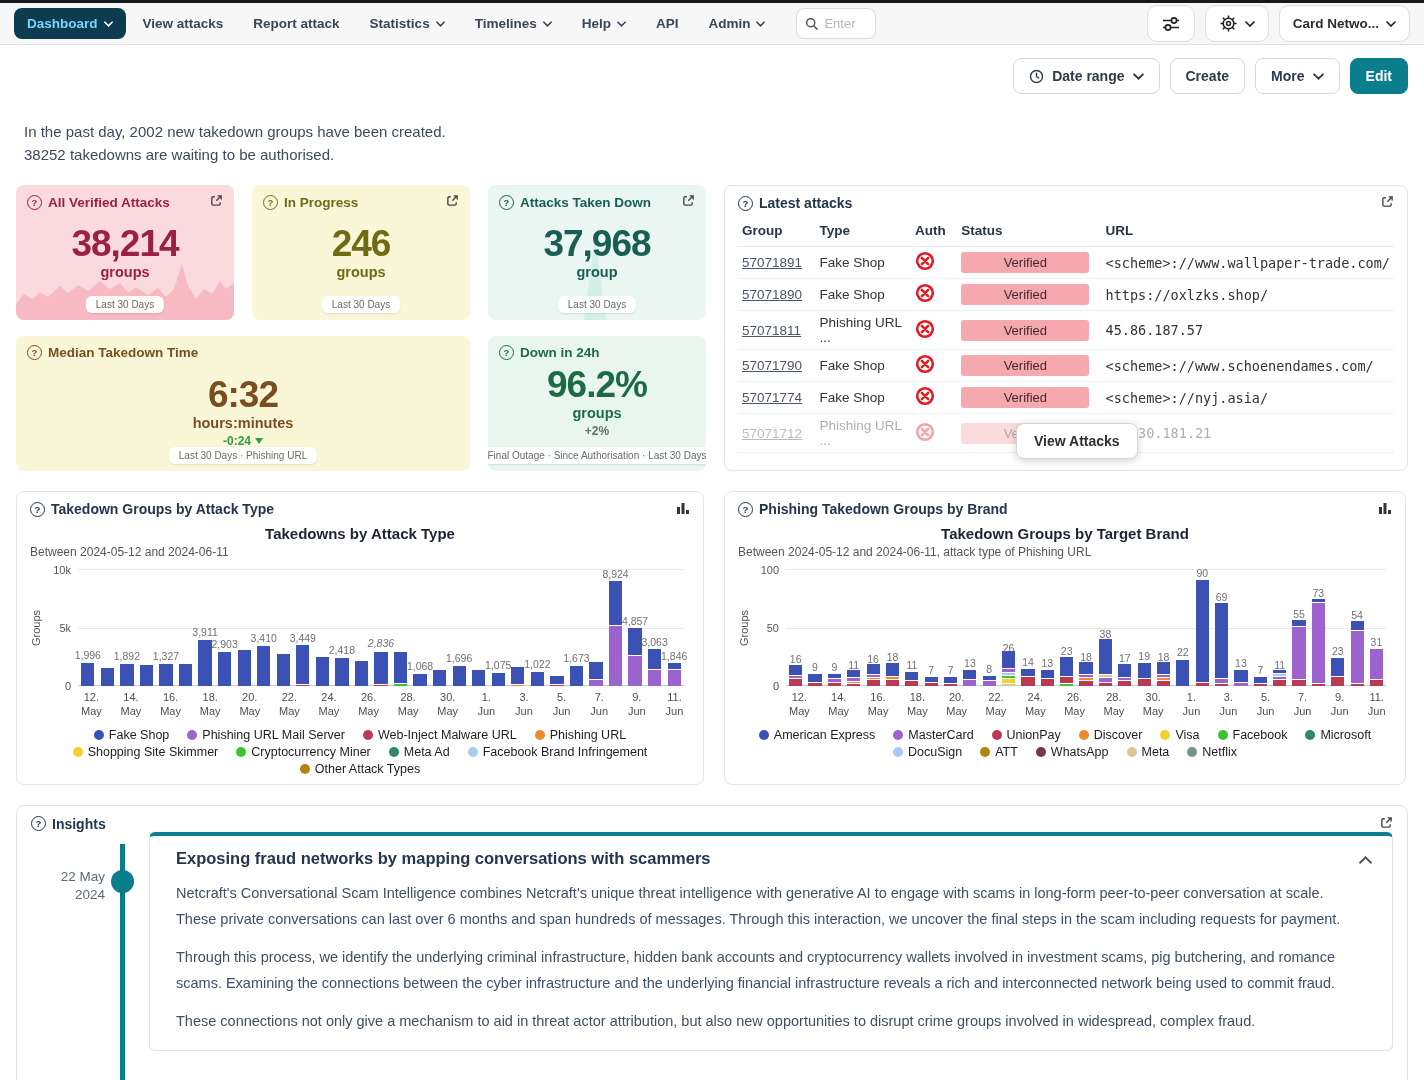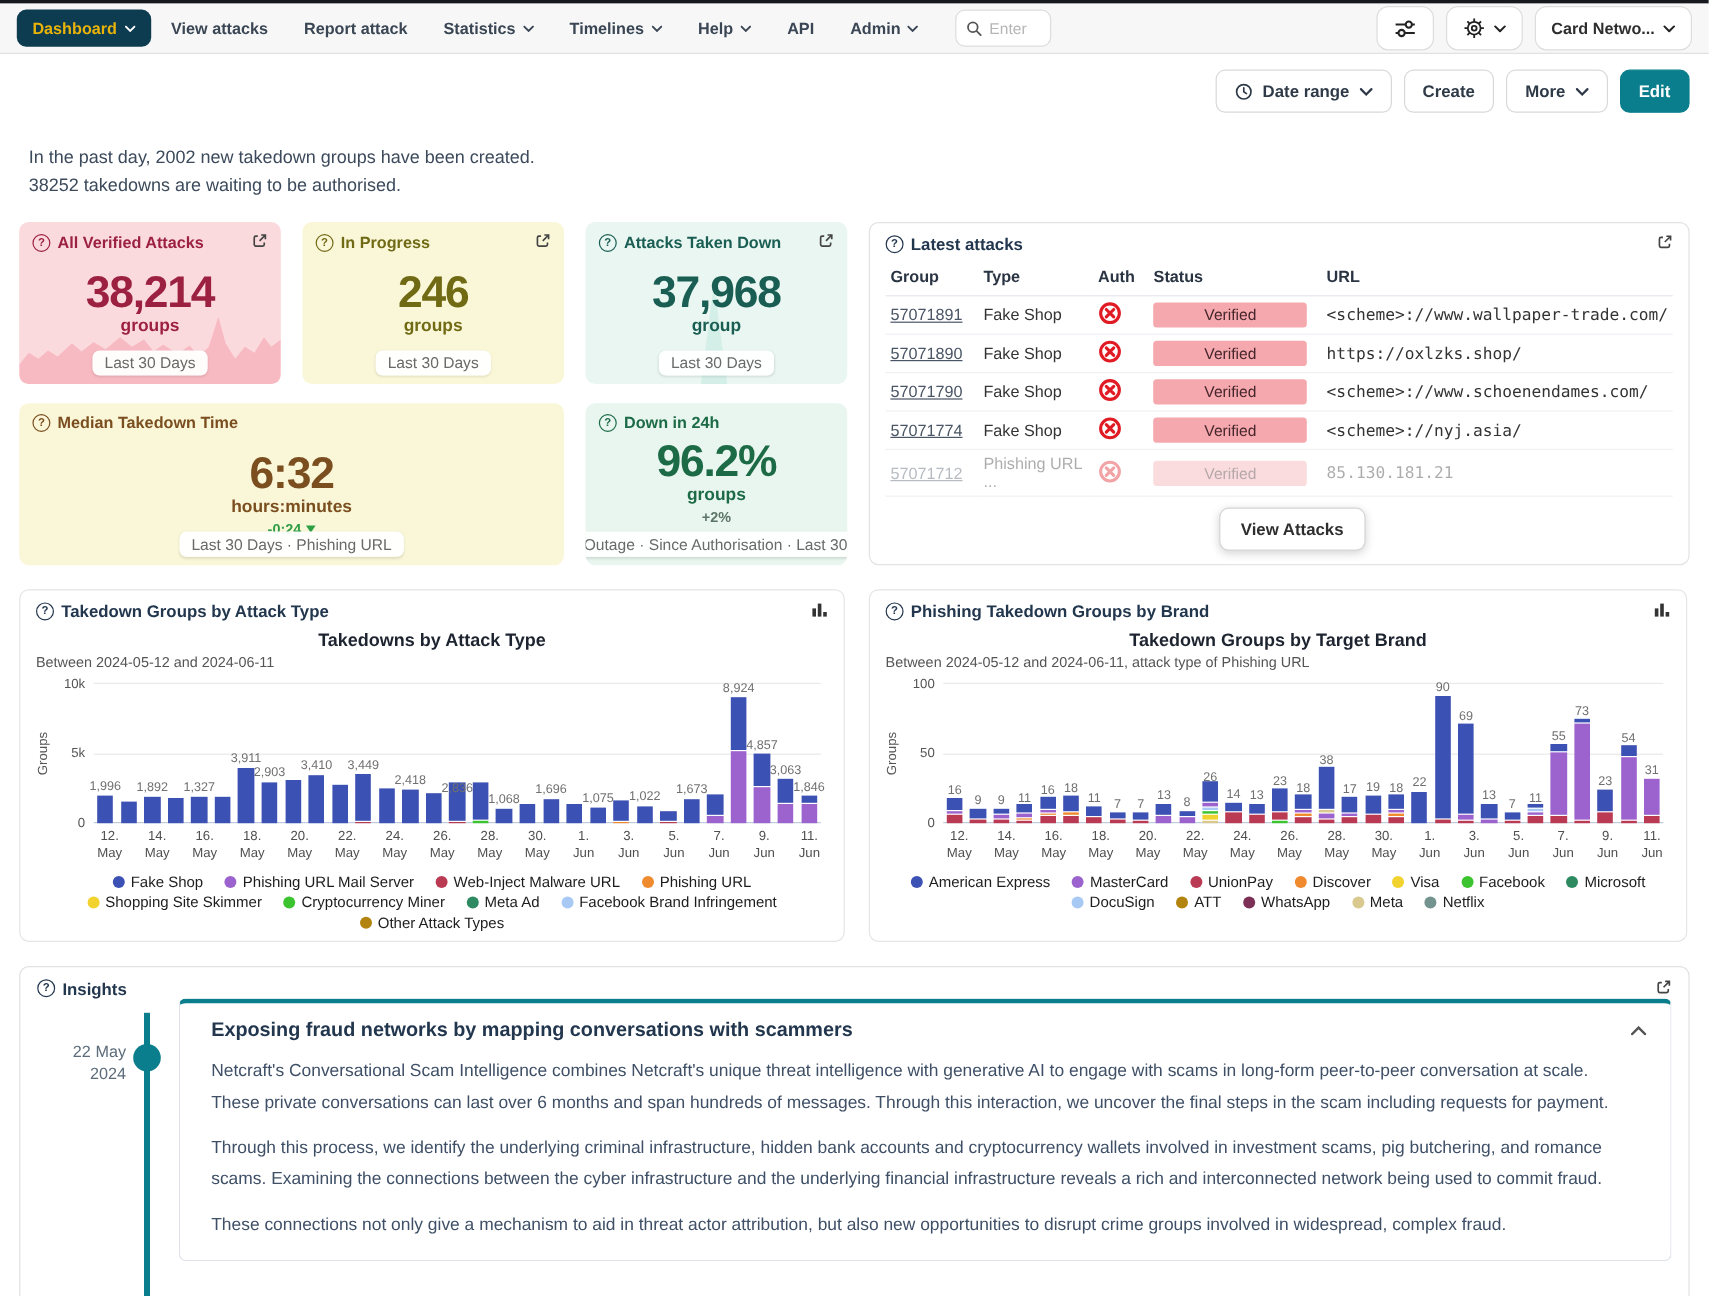--- a/index.html
+++ b/index.html
@@ -5,21 +5,21 @@
   * { margin:0; padding:0; box-sizing:border-box; }
   html,body { width:1424px; height:1080px; overflow:hidden; background:#fff;
     font-family:"Liberation Sans", sans-serif; color:#2b3e54; }
 
   
   .top-strip { height:3px; background:#15191d; }
   .topbar { height:42px; background:#f7f7f8; border-bottom:1px solid #e1e1e1;
     display:flex; align-items:center; padding:0 14px; gap:4px; }
   .nav-item { font-size:13.5px; font-weight:700; color:#3a4654; padding:8px 13px;
     border-radius:8px; display:flex; align-items:center; gap:6px; cursor:pointer; white-space:nowrap; }
-  .nav-item.active { background:#0d3c51; color:#eab308; }
+  .nav-item.active { background:#0d3c51; color:#7dd3fc; }
   .nav-item svg { display:block; }
   .search-box { margin-left:14px; background:#fff; border:1px solid #ddd; border-radius:8px;
     height:31px; width:80px; display:flex; align-items:center; padding:0 8px; gap:5px; }
   .search-box input { border:none; outline:none; width:42px; font-size:13px; background:transparent;
     font-family:"Liberation Sans", sans-serif; color:#333; }
   .search-box input::placeholder { color:#b6b6b6; }
   .top-right { margin-left:auto; display:flex; gap:10px; }
   .icon-btn { background:#fff; border:1px solid #ddd; border-radius:10px; height:37px;
     display:flex; align-items:center; justify-content:center; gap:7px; padding:0 13px;
     font-size:13.5px; font-weight:700; color:#2e2e2e; cursor:pointer; }
@@ -40,21 +40,21 @@
   .stat-card { border-radius:8px; position:relative; overflow:hidden; padding:9px 11px; }
   .stat-card .head { display:flex; align-items:center; gap:6px; font-size:13.5px; font-weight:700;
     position:relative; z-index:2; }
   .stat-card .ext { margin-left:auto; color:#444; cursor:pointer; }
   .stat-mid { position:absolute; left:0; right:0; top:40px; text-align:center; z-index:2; }
   .stat-value { font-size:37px; font-weight:800; line-height:1; letter-spacing:-1px; }
   .stat-unit { font-size:14.5px; font-weight:700; margin-top:2px; }
   .stat-delta { font-size:12px; font-weight:700; margin-top:3px; display:flex; justify-content:center; align-items:center; gap:4px; }
   .tri-down { width:0; height:0; border-left:4px solid transparent; border-right:4px solid transparent; border-top:6px solid #2e9e44; }
   .stat-badge { position:absolute; left:50%; transform:translateX(-50%); bottom:7px; z-index:2;
-    background:rgba(255,255,255,.95); border-radius:6px; padding:3px 10px; font-size:13px;
+    background:rgba(255,255,255,.95); border-radius:6px; padding:3px 10px; font-size:10px;
     color:#6a6a6a; white-space:nowrap; box-shadow:0 1px 2px rgba(0,0,0,.1); }
   .spark { position:absolute; left:0; right:0; bottom:0; z-index:1; }
   .theme-red    { background:#fbdade; color:#9c2040; }
   .theme-yellow { background:#faf7d9; color:#716a15; }
   .theme-teal   { background:#e9f6f1; color:#1a5e53; }
   .theme-brown  { background:#faf7d9; color:#7a4e1f; }
   .theme-green  { background:#e9f6ef; color:#1d6b46; }
   .card-median { grid-column:1 / 3; grid-row:2; }
   .card-down24 { grid-column:3; grid-row:2; }
 
@@ -382,20 +382,32 @@
       <svg width="20" height="20" viewBox="0 0 20 20">
                   <circle cx="10" cy="10" r="7.8" fill="none" stroke="#e01b24" stroke-width="2.6"></circle>
                   <path d="M6.9 6.9 L13.1 13.1 M13.1 6.9 L6.9 13.1" stroke="#e01b24" stroke-width="2.6" stroke-linecap="round"></path>
                 </svg>
     </td>
     <td class="c-status" style="width:23%"><span class="badge verified">Verified</span></td>
     <td class="c-url">https://oxlzks.shop/</td>
   </tr>
 
 
+  <tr>
+    <td class="c-group" style="width:13%"><a>57071811</a></td>
+    <td class="c-type" style="width:19%">Phishing URL ...</td>
+    <td class="c-auth" style="width:8%">
+      <svg width="20" height="20" viewBox="0 0 20 20">
+                  <circle cx="10" cy="10" r="7.8" fill="none" stroke="#e01b24" stroke-width="2.6"></circle>
+                  <path d="M6.9 6.9 L13.1 13.1 M13.1 6.9 L6.9 13.1" stroke="#e01b24" stroke-width="2.6" stroke-linecap="round"></path>
+                </svg>
+    </td>
+    <td class="c-status" style="width:23%"><span class="badge verified">Verified</span></td>
+    <td class="c-url">45.86.187.57</td>
+  </tr>
 
   <tr>
     <td class="c-group" style="width:13%"><a>57071790</a></td>
     <td class="c-type" style="width:19%">Fake Shop</td>
     <td class="c-auth" style="width:8%">
       <svg width="20" height="20" viewBox="0 0 20 20">
                   <circle cx="10" cy="10" r="7.8" fill="none" stroke="#e01b24" stroke-width="2.6"></circle>
                   <path d="M6.9 6.9 L13.1 13.1 M13.1 6.9 L6.9 13.1" stroke="#e01b24" stroke-width="2.6" stroke-linecap="round"></path>
                 </svg>
     </td>
@@ -539,21 +551,21 @@
                 <div class="bar">
                   <div style="height: 28.2906px; background: rgb(60, 81, 180);"></div>
                 </div>
               </div>
               <div class="slot">
                 <div class="bar">
                   <div style="height: 25.155px; background: rgb(60, 81, 180);"></div>
                 </div>
               </div>
               <div class="slot">
-                <span class="bar-label" style="bottom: 23px;">2,836</span>
+                <span class="bar-label" style="bottom: 37px; font-style: italic;">2,836</span>
                 <div class="bar">
                   <div style="height: 32.3622px; background: rgb(60, 81, 180);"></div>
                   <div style="height: 1px; background: rgb(187, 58, 83); margin-top: 1px;"></div>
                 </div>
               </div>
               <div class="slot">
                 <div class="bar">
                   <div style="height: 30.654px; background: rgb(60, 81, 180);"></div>
                   <div style="height: 2.106px; background: rgb(59, 196, 47); margin-top: 1px;"></div>
                 </div>

